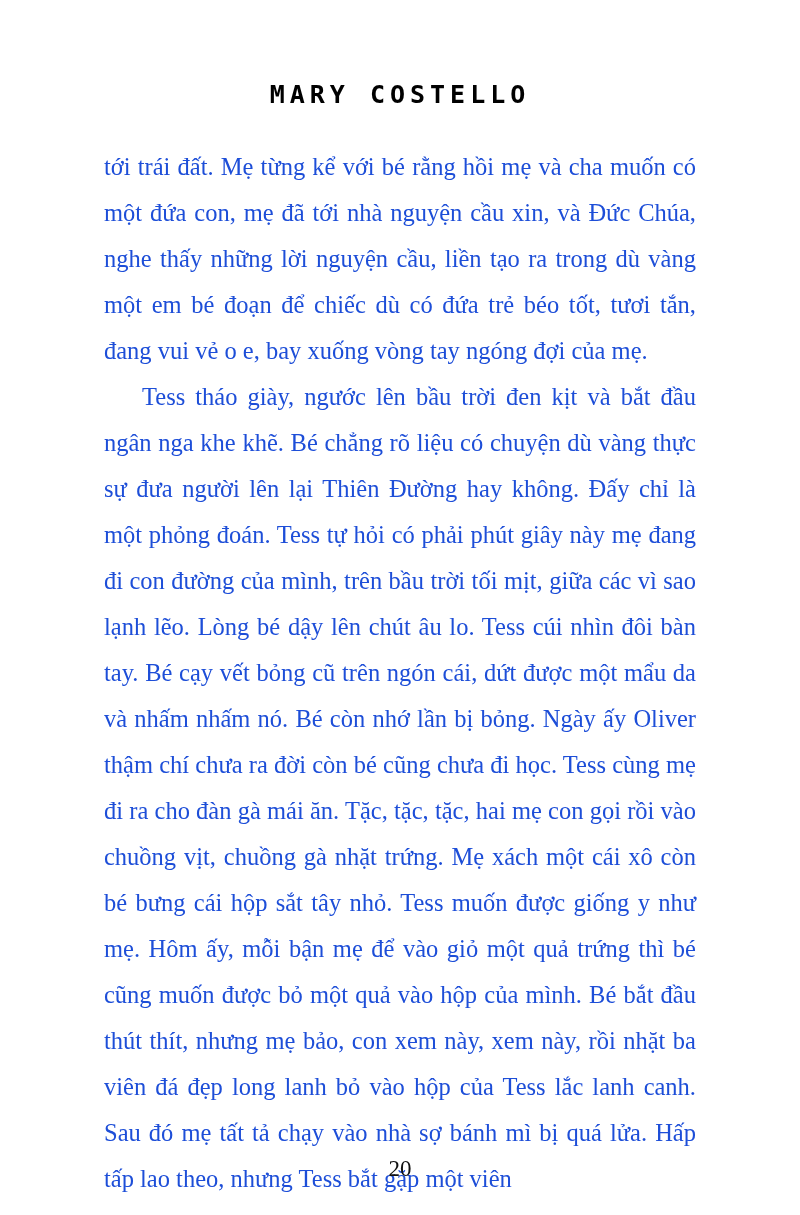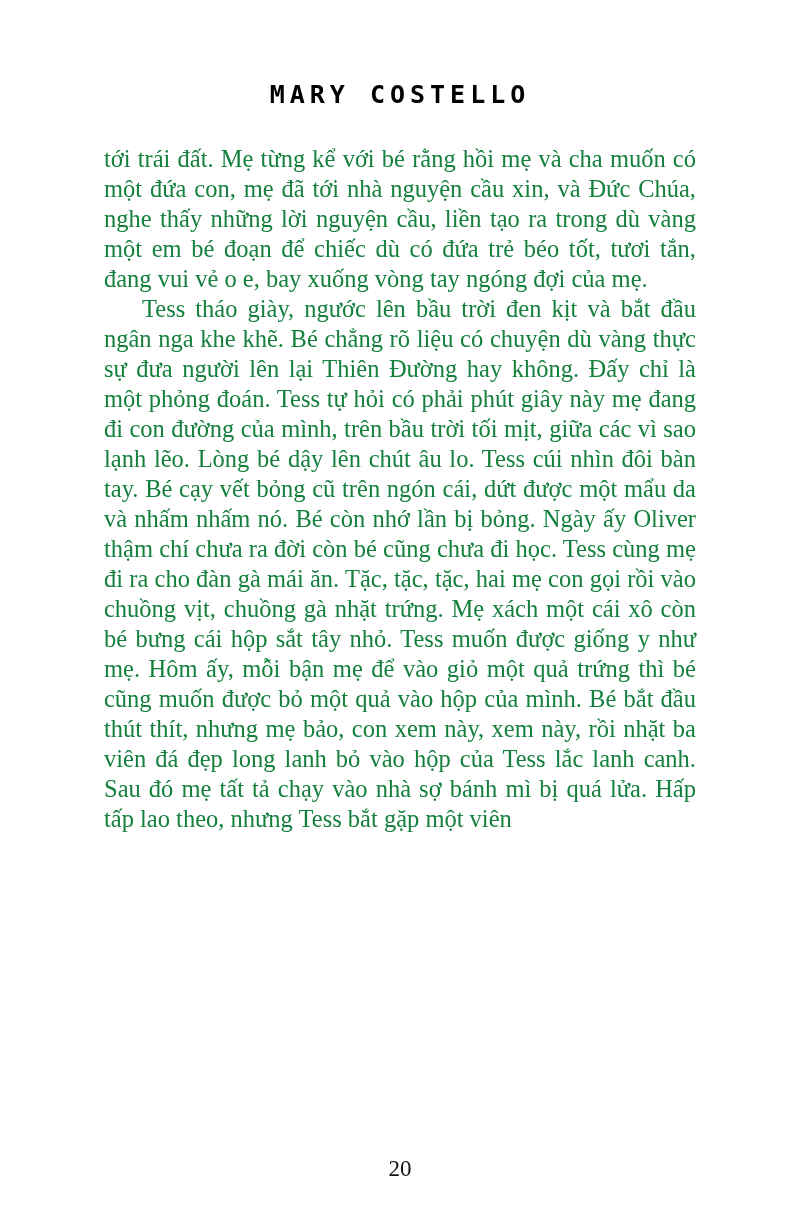--- a/index.html
+++ b/index.html
@@ -29,24 +29,24 @@
     font-size: 25px;
     letter-spacing: 5px;
     color: #000000;
   }
   .body-text {
     position: absolute;
     top: 136px;
     left: 104px;
     width: 592px;
     font-size: 24.5px;
-    line-height: 30px;
+    line-height: 46px;
     text-align: justify;
     text-justify: inter-word;
-    color: #15803d;
+    color: #1d4ed8;
   }
   .body-text p {
     margin: 0;
   }
   .body-text p.indent {
     text-indent: 38px;
     font-family: Liberation Serif, serif;
   }
   .folio {
     position: absolute;

